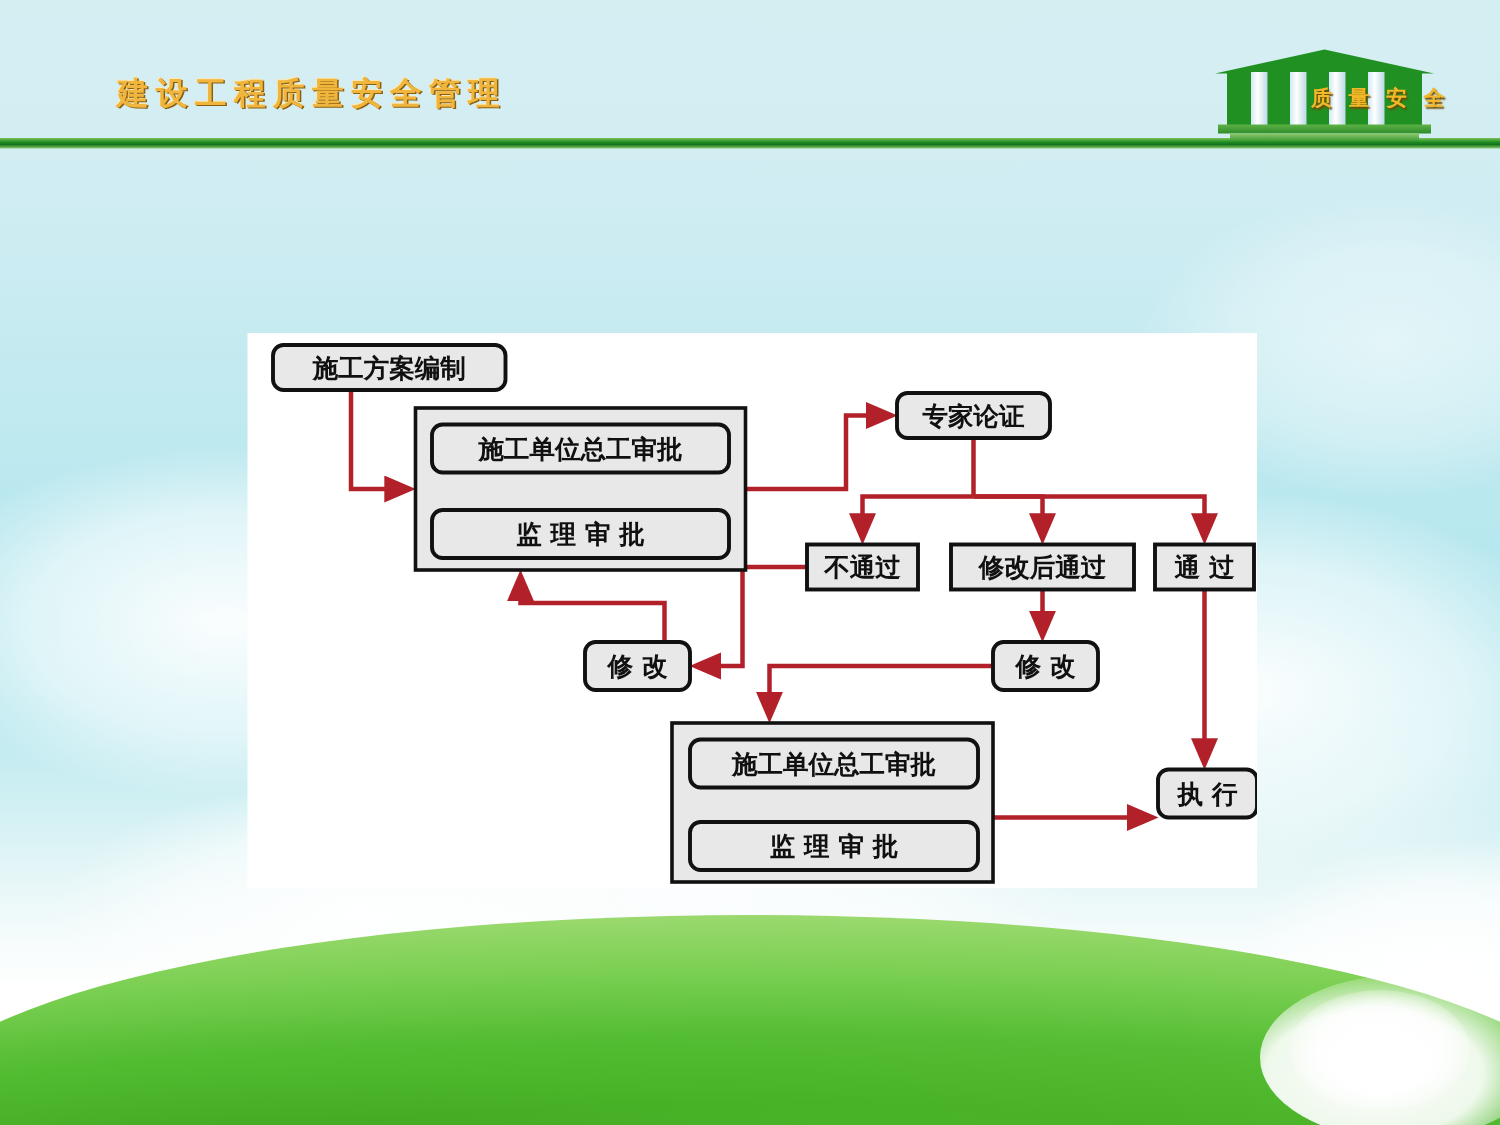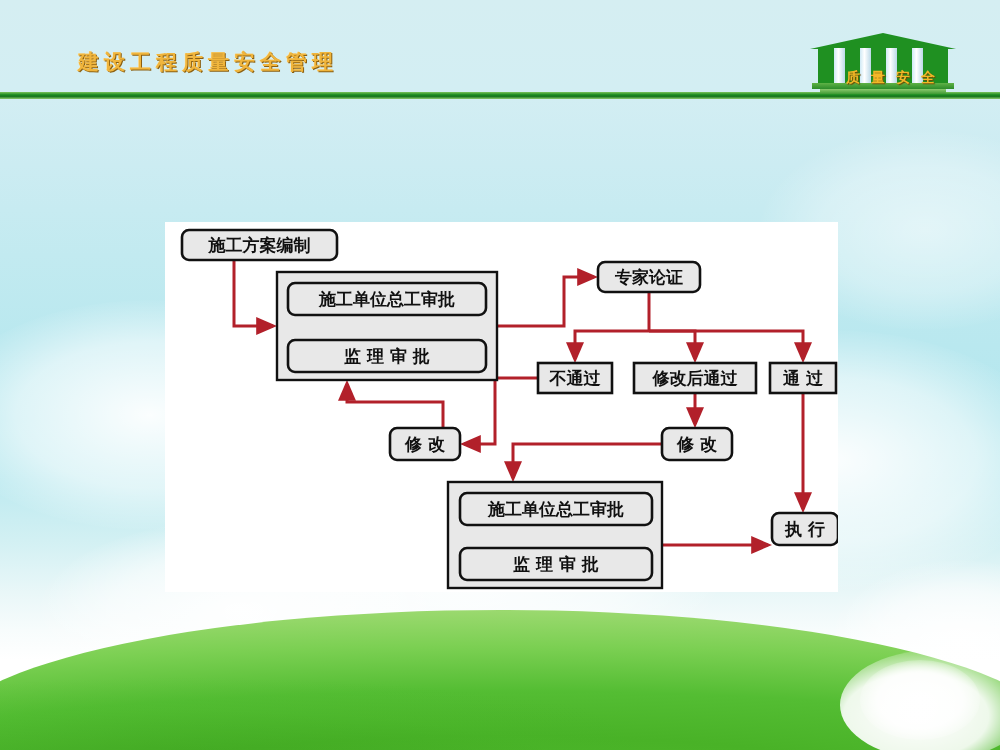--- a/index.html
+++ b/index.html
@@ -65,22 +65,22 @@
   }
   .logo-base {
     position:absolute; left:2px; top:50px; width:142px; height:6px;
     background:linear-gradient(to bottom,#5fb246,#2d8c2a);
   }
   .logo-base2 {
     position:absolute; left:10px; top:56px; width:126px; height:5px;
     background:linear-gradient(to bottom,#8cc96e,#3e9a33);
   }
   #logo-text {
-    position:absolute; left:8px; top:36px; width:156px;
-    text-align:center; font-size:14px; font-weight:bold; letter-spacing:11px;
+    position:absolute; left:8px; top:24px; width:156px;
+    text-align:right; font-size:14px; font-weight:bold; letter-spacing:11px;
     color:#f3b727; text-shadow:1px 1px 1px #6e4a06;
     white-space:nowrap; z-index:4;
   }
 
   
   #grass {
     position:absolute; left:-60px; bottom:-40px; width:1120px; height:180px;
     background:radial-gradient(ellipse 120% 100% at 50% 100%,
       #4fb82b 0%, #49b227 30%, #54bd33 55%, #7cd053 80%, #9bd96f 100%);
     border-radius:50% 50% 0 0 / 72% 72% 0 0;

